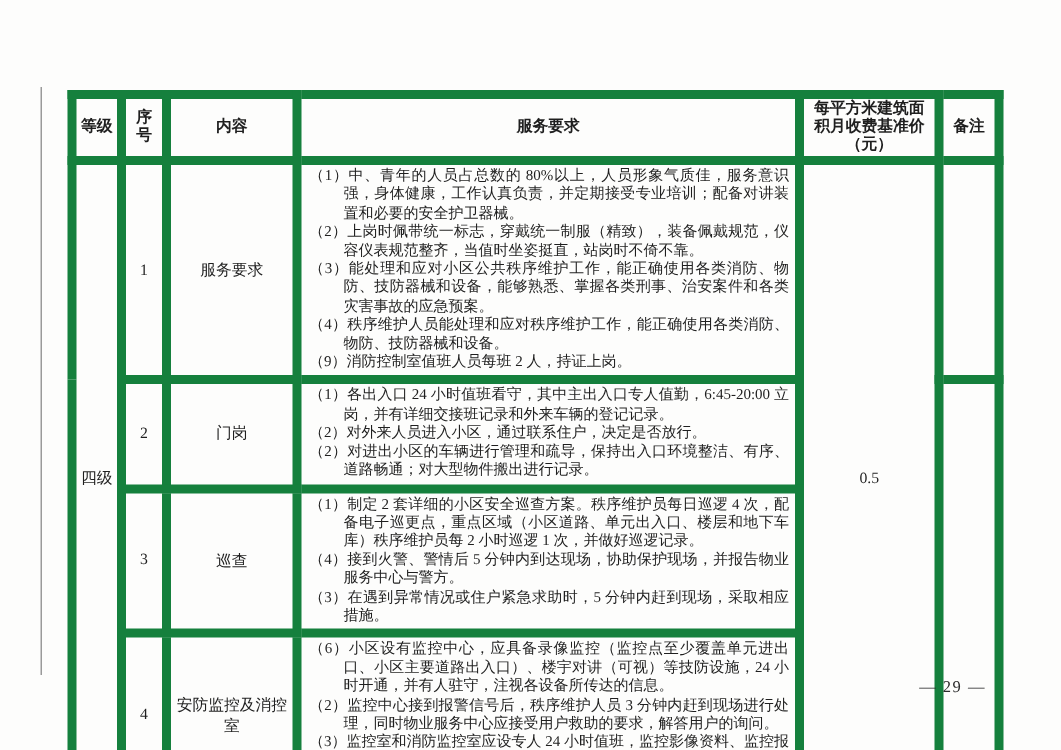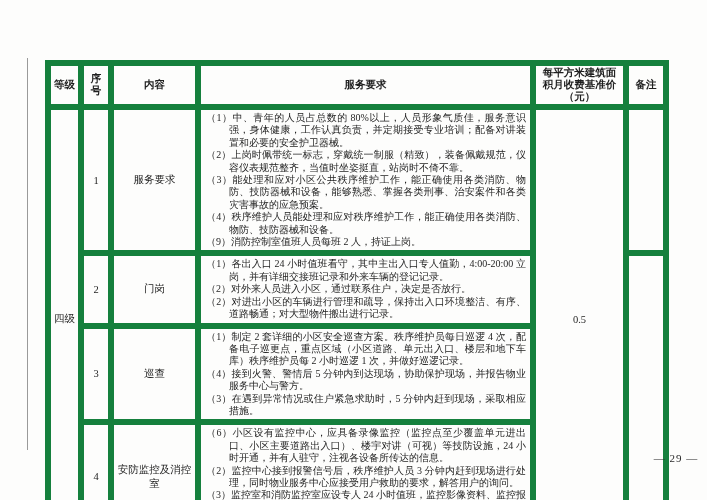--- a/index.html
+++ b/index.html
@@ -66,21 +66,20 @@
   .page-number {
     position: absolute;
     left: 610px;
     top: 452px;
     width: 50px;
     text-align: center;
     font-size: 11px;
     color: #2b2b2b;
     letter-spacing: 1px;
     white-space: nowrap;
-    margin-left: 41px;
   }
 </style>
 </head>
 <body>
 
 <div class="page">
 
   <div class="edge-line"></div>
 
   <table class="doc-table">
@@ -115,21 +114,21 @@
         <div class="req-item">（9）消防控制室值班人员每班 2 人，持证上岗。</div>
       </td>
       <td class="price-cell" rowspan="4">0.5</td>
       <td></td>
     </tr>
 
     <tr style="height:64px">
       <td class="cell-center">2</td>
       <td class="cell-center">门岗</td>
       <td class="req-cell">
-        <div class="req-item">（1）各出入口 24 小时值班看守，其中主出入口专人值勤，4:00-20:00 立岗，并有详细交接班记录和外来车辆的登记记录。</div>
+        <div class="req-item">（1）各出入口 24 小时值班看守，其中主出入口专人值勤，6:45-20:00 立岗，并有详细交接班记录和外来车辆的登记记录。</div>
         <div class="req-item">（2）对外来人员进入小区，通过联系住户，决定是否放行。</div>
         <div class="req-item">（2）对进出小区的车辆进行管理和疏导，保持出入口环境整洁、有序、道路畅通；对大型物件搬出进行记录。</div>
       </td>
       <td rowspan="3"></td>
     </tr>
 
     <tr style="height:79px">
       <td class="cell-center">3</td>
       <td class="cell-center">巡查</td>
       <td class="req-cell">

